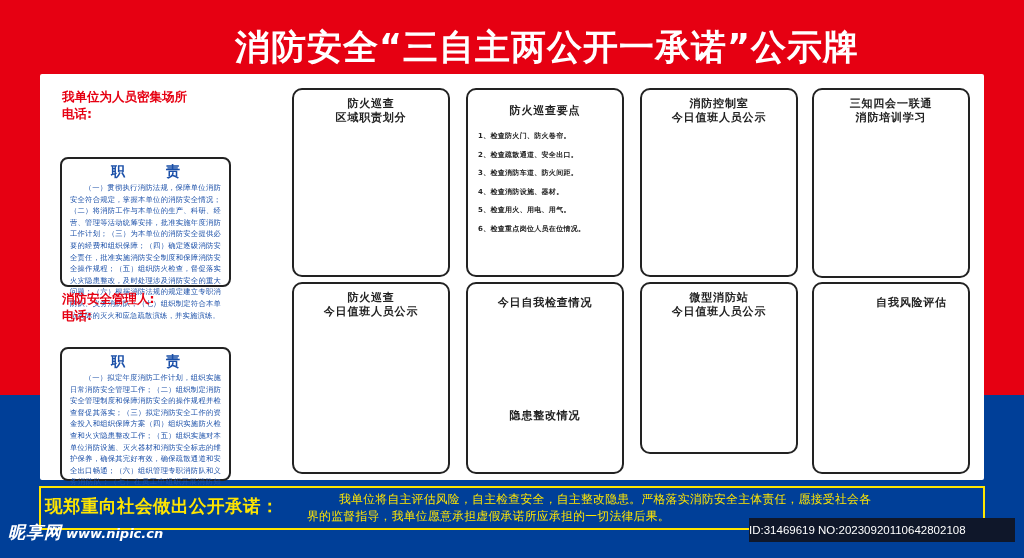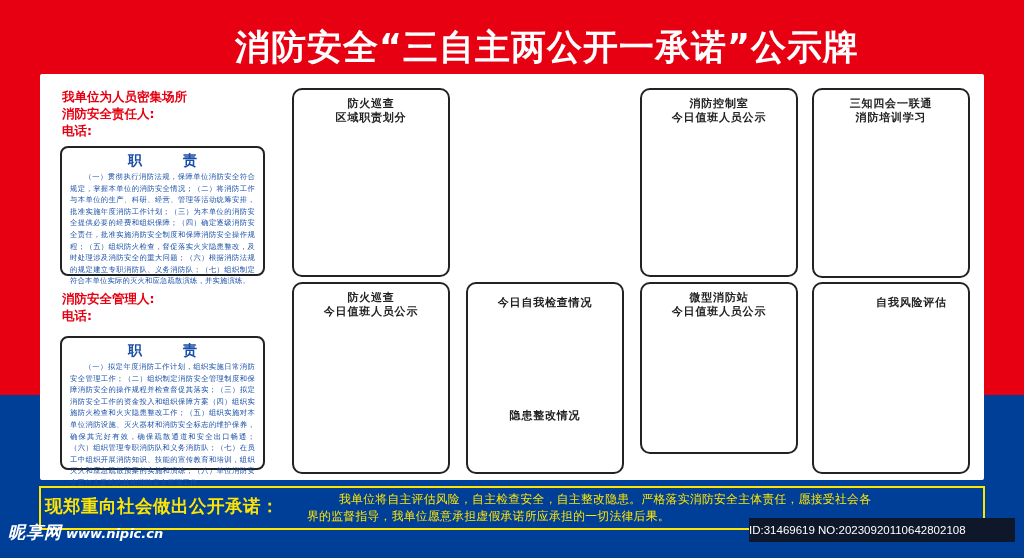--- a/index.html
+++ b/index.html
@@ -17,23 +17,24 @@
   }
   .panel {
     position: absolute; left: 40px; top: 74px; width: 944px; height: 406px;
     background: #fff; border-radius: 2px;
   }
   .left-col { position: absolute; left: 22px; top: 14px; width: 226px; }
   .red-line {
     color: #e60012; font-weight: bold; font-size: 12.5px; line-height: 17px;
   }
   .duty {
-    position: absolute; left: 20px; width: 205px;
+    position: absolute; left: 20px; width: 171px;
     border: 2px solid #222; border-radius: 8px; background: #fff;
     padding: 4px 8px 4px 8px;
+    margin-top: 11px;
   }
   .duty-title {
     text-align: center; color: #1a4fa8; font-weight: bold; font-size: 14px;
     letter-spacing: 18px; padding-left: 18px; margin-bottom: 1px;
   }
   .duty-text {
     color: #1a4fa8; font-size: 7.3px; line-height: 11.6px; text-align: justify;
     text-indent: 2em; letter-spacing: 0.2px;
   }
   .box {
@@ -78,21 +79,20 @@
 </style>
 </head>
 <body>
 
 <div class="title">消防安全“三自主两公开一承诺”公示牌</div>
 
 <div class="panel">
 
   <div class="left-col">
     <div class="red-line">我单位为人员密集场所</div>
-    <div class="red-line">消防安全责任人:</div>
     <div class="red-line">电话:</div>
   </div>
   <div class="duty" style="top:72px; height:130px;">
     <div class="duty-title">职 责</div>
     <div class="duty-text">（一）贯彻执行消防法规，保障单位消防安全符合规定，掌握本单位的消防安全情况；（二）将消防工作与本单位的生产、科研、经营、管理等活动统筹安排，批准实施年度消防工作计划；（三）为本单位的消防安全提供必要的经费和组织保障；（四）确定逐级消防安全责任，批准实施消防安全制度和保障消防安全操作规程；（五）组织防火检查，督促落实火灾隐患整改，及时处理涉及消防安全的重大问题；（六）根据消防法规的规定建立专职消防队、义务消防队；（七）组织制定符合本单位实际的灭火和应急疏散演练，并实施演练。</div>
   </div>
 
   <div class="left-col" style="top:216px;">
     <div class="red-line">消防安全管理人:</div>
     <div class="red-line">电话:</div>
@@ -100,20 +100,31 @@
   <div class="duty" style="top:262px; height:134px;">
     <div class="duty-title">职 责</div>
     <div class="duty-text">（一）拟定年度消防工作计划，组织实施日常消防安全管理工作；（二）组织制定消防安全管理制度和保障消防安全的操作规程并检查督促其落实；（三）拟定消防安全工作的资金投入和组织保障方案（四）组织实施防火检查和火灾隐患整改工作；（五）组织实施对本单位消防设施、灭火器材和消防安全标志的维护保养，确保其完好有效，确保疏散通道和安全出口畅通；（六）组织管理专职消防队和义务消防队；（七）在员工中组织开展消防知识、技能的宣传教育和培训，组织灭火和应急疏散预案的实施和演练；（八）单位消防安全责任人委托的其他消防安全管理工作。</div>
   </div>
 
   <div class="box" style="left:252px; top:14px; width:158px; height:189px;">
     <div class="box-title">防火巡查</div>
     <div class="box-title" style="margin-top:0;">区域职责划分</div>
   </div>
 
+  <div class="box" style="left:426px; top:14px; width:158px; height:189px;">
+    <div class="box-title" style="margin-top:14px;">防火巡查要点</div>
+    <ul class="patrol-list">
+      <li>1、检查防火门、防火卷帘。</li>
+      <li>2、检查疏散通道、安全出口。</li>
+      <li>3、检查消防车道、防火间距。</li>
+      <li>4、检查消防设施、器材。</li>
+      <li>5、检查用火、用电、用气。</li>
+      <li>6、检查重点岗位人员在位情况。</li>
+    </ul>
+  </div>
 
   <div class="box" style="left:600px; top:14px; width:158px; height:189px;">
     <div class="box-title">消防控制室</div>
     <div class="box-title" style="margin-top:0;">今日值班人员公示</div>
   </div>
 
   <div class="box" style="left:772px; top:14px; width:158px; height:190px;">
     <div class="box-title">三知四会一联通</div>
     <div class="box-title" style="margin-top:0;">消防培训学习</div>
   </div>

